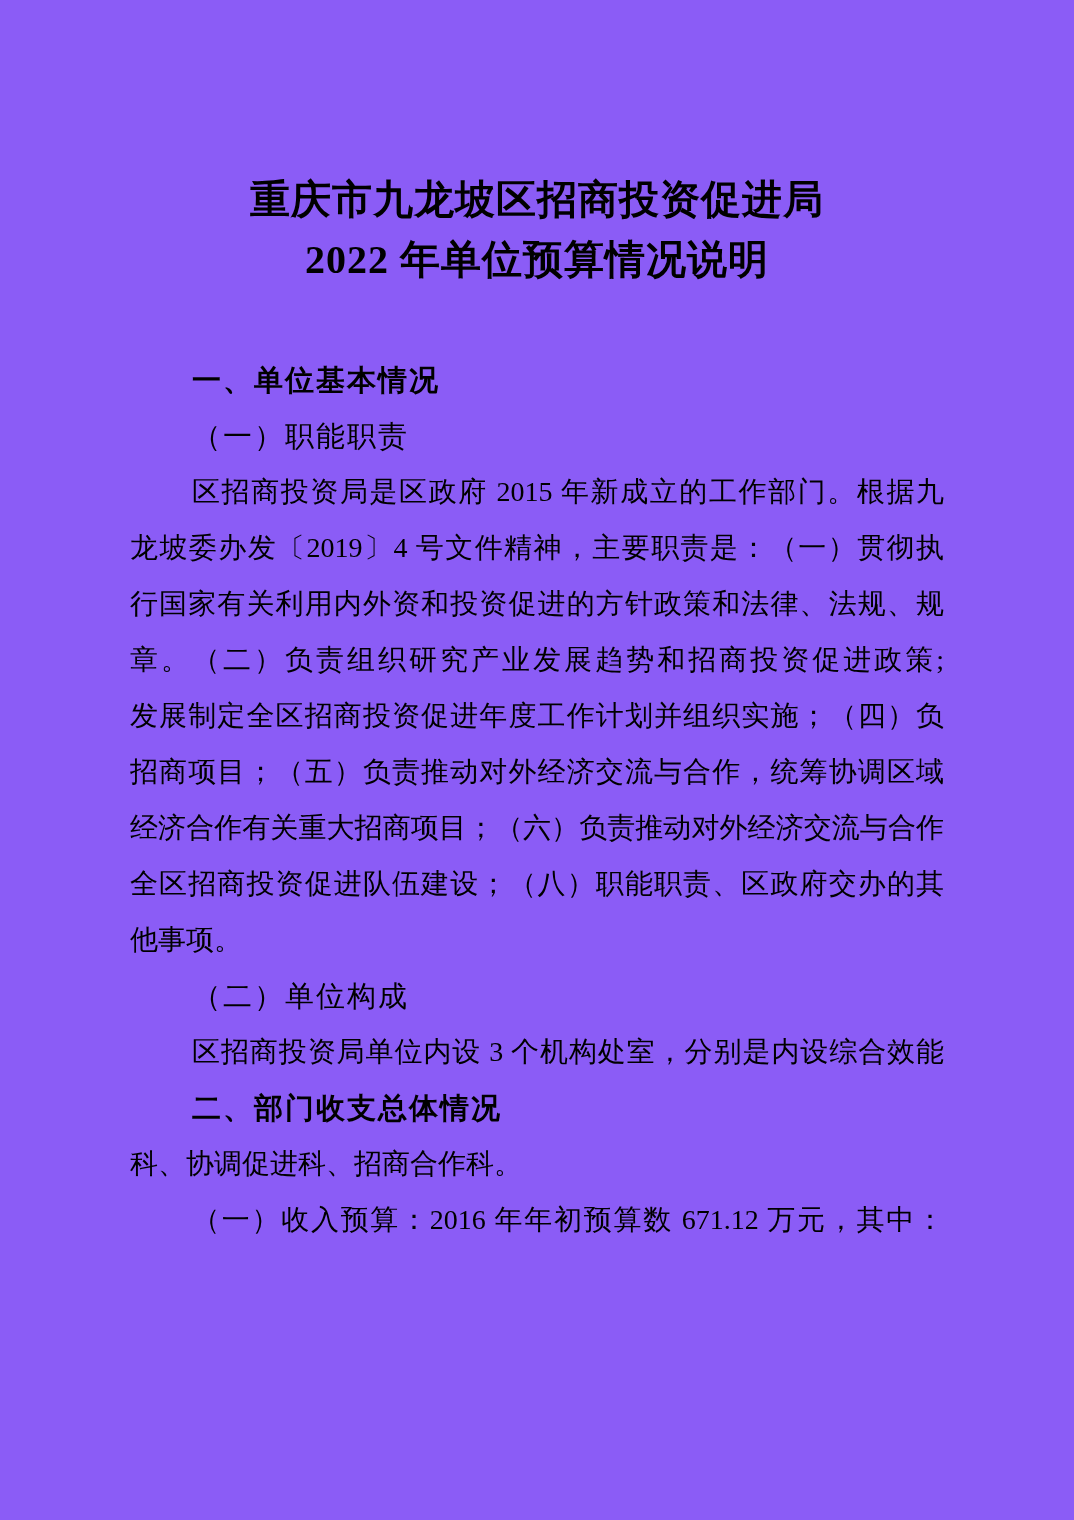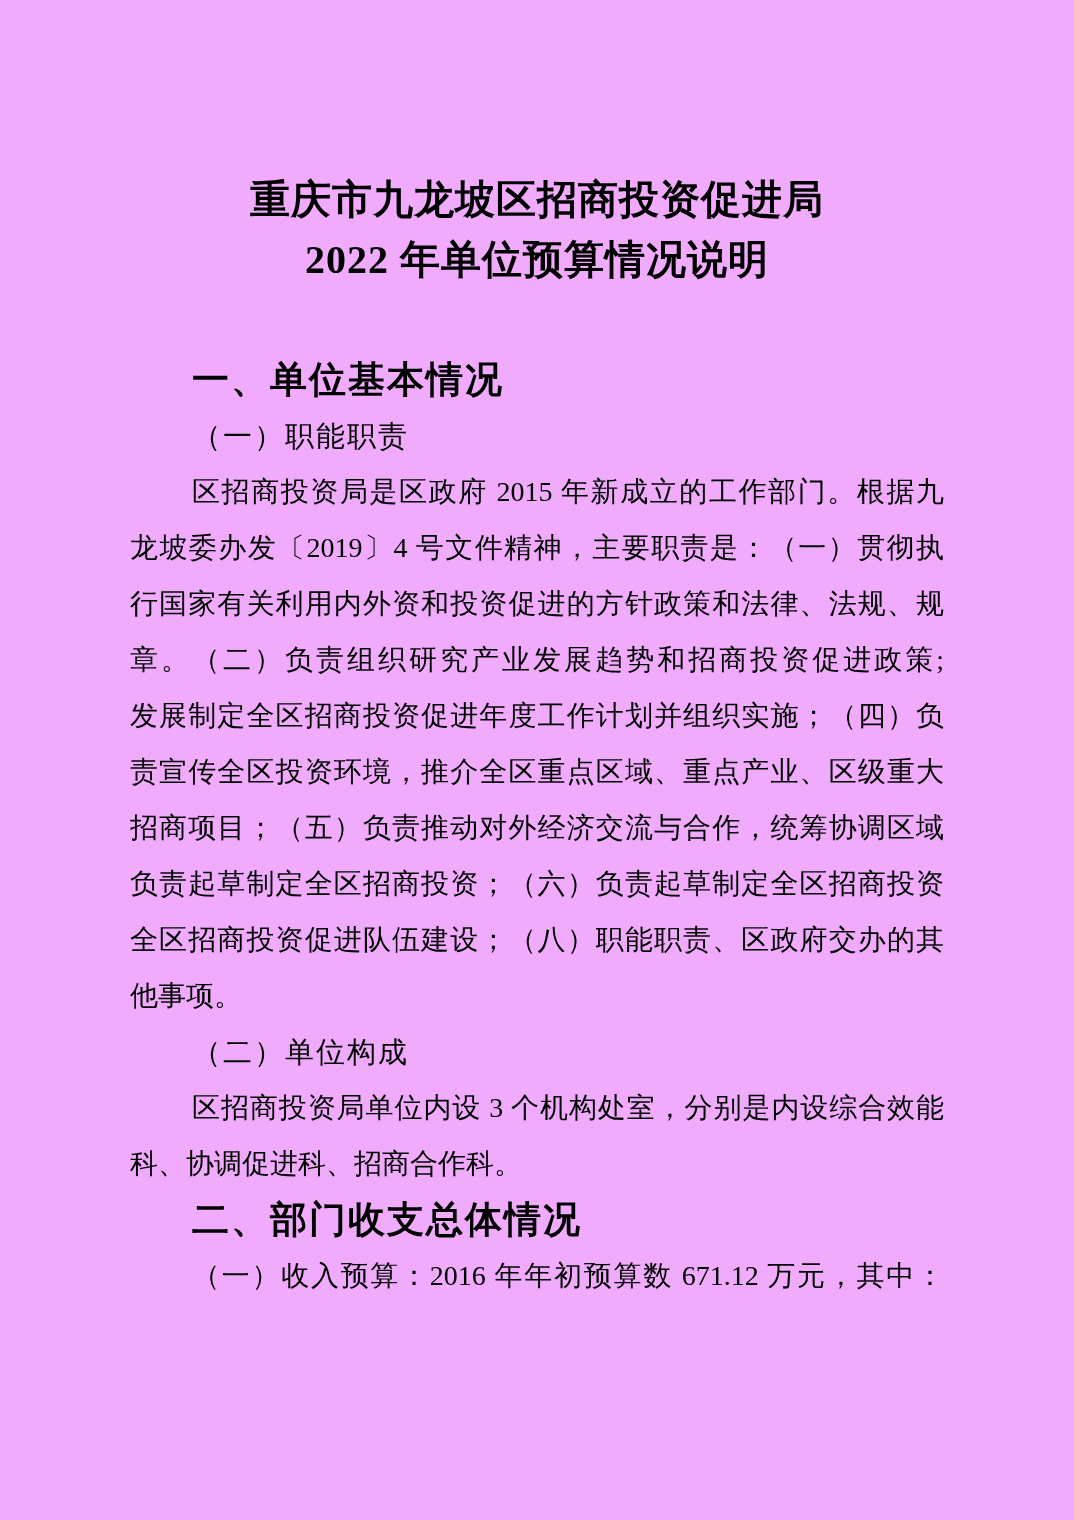--- a/index.html
+++ b/index.html
@@ -1,20 +1,20 @@
 <!DOCTYPE html>
 <html><head>
 <meta charset="utf-8">
 <style>
   * { margin: 0; padding: 0; box-sizing: border-box; }
   html, body { background: #ffffff; }
   .page {
     width: 1074px;
     height: 1520px;
-    background: #f0abfc;
+    background: #8b5cf6;
     color: #000000;
     overflow: hidden;
     position: relative;
     font-family: "Liberation Serif", serif;
   }
   .content {
     padding: 0 130px;
   }
   .doc-title {
     margin-top: 170px;
@@ -39,21 +39,21 @@
     text-justify: inter-character;
   }
   .ln-left {
     text-align: left;
     text-align-last: left;
   }
   .indent { text-indent: 62px; }
   .h1 {
     font-weight: 700;
     font-family: "Liberation Sans", sans-serif;
-    font-size: 37px;
+    font-size: 29px;
     letter-spacing: 2px;
   }
   .h2 {
     font-size: 29px;
     letter-spacing: 2px;
   }
 </style>
 </head>
 <body>
 
@@ -69,30 +69,29 @@
 
       <div class="ln ln-left h1 indent">一、单位基本情况</div>
 
       <div class="ln ln-left h2 indent">（一）职能职责</div>
 
       <div class="ln indent">区招商投资局是区政府 2015 年新成立的工作部门。根据九</div>
       <div class="ln">龙坡委办发〔2019〕4 号文件精神，主要职责是：（一）贯彻执</div>
       <div class="ln">行国家有关利用内外资和投资促进的方针政策和法律、法规、规</div>
       <div class="ln">章。（二）负责组织研究产业发展趋势和招商投资促进政策;（三）</div>
       <div class="ln">发展制定全区招商投资促进年度工作计划并组织实施；（四）负</div>
-      <div class="ln">责宣传全区投资环境，推介全区重点区域、重点产业、区级重大</div>
       <div class="ln">招商项目；（五）负责推动对外经济交流与合作，统筹协调区域</div>
-      <div class="ln">负责起草制定全区招商投资；（六）负责起草制定全区招商投资</div>
+      <div class="ln">经济合作有关重大招商项目；（六）负责推动对外经济交流与合作</div>
       <div class="ln">全区招商投资促进队伍建设；（八）职能职责、区政府交办的其</div>
       <div class="ln ln-left">他事项。</div>
 
       <div class="ln ln-left h2 indent">（二）单位构成</div>
 
       <div class="ln indent">区招商投资局单位内设 3 个机构处室，分别是内设综合效能</div>
+      <div class="ln ln-left h1 indent">二、部门收支总体情况</div>
+
       <div class="ln ln-left">科、协调促进科、招商合作科。</div>
-
-      <div class="ln ln-left h1 indent">二、部门收支总体情况</div>
 
       <div class="ln indent">（一）收入预算：2016 年年初预算数 671.12 万元，其中：</div>
 
     </div>
   </div>
 </div>
 
 </body></html>

